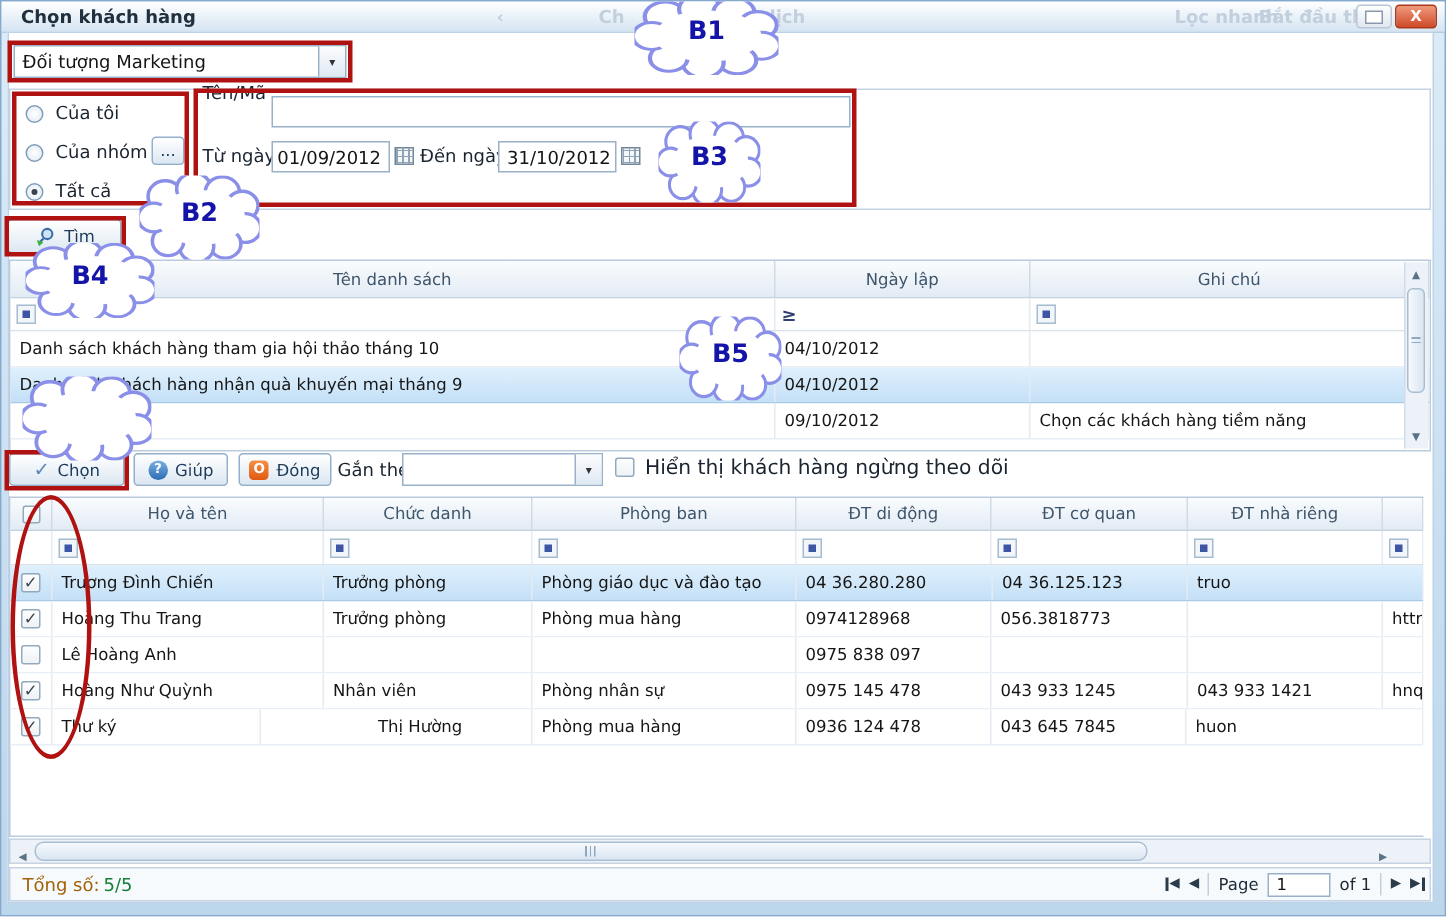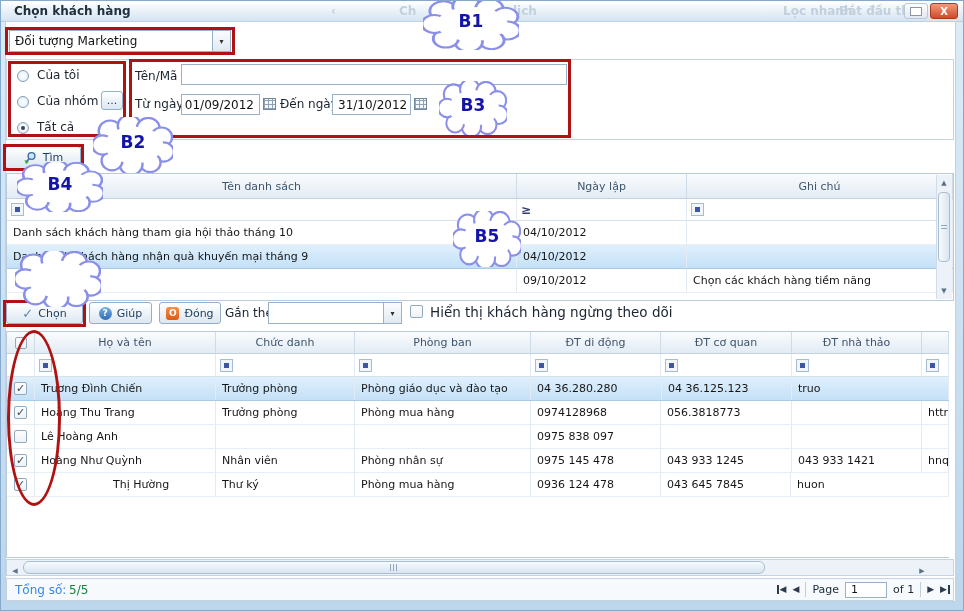--- a/index.html
+++ b/index.html
@@ -108,21 +108,21 @@
   <div style="position:absolute;left:5px;top:58px;width:948px;height:81px;border:1px solid #c5d3e2;box-sizing:border-box;"></div>
 
   <span class="radio" style="left:16px;top:69px;"></span>
   <span class="lbl" style="left:36px;top:67px;">Của tôi</span>
   <span class="radio" style="left:16px;top:95px;"></span>
   <span class="lbl" style="left:36px;top:93px;">Của nhóm tôi</span>
   <div class="btn" style="left:100px;top:90px;width:22px;height:19px;">...</div>
   <span class="radio sel" style="left:16px;top:121px;"></span>
   <span class="lbl" style="left:36px;top:119px;">Tất cả</span>
 
-  <span class="lbl" style="left:134px;top:68px;">Tên/Mã</span>
+  <span class="lbl" style="left:134px;top:54px;">Tên/Mã</span>
   <div class="fld" style="left:180px;top:63px;width:386px;height:21px;">
       <span></span>
     </div>
 
   <span class="lbl" style="left:134px;top:96px;">Từ ngày</span>
   <div class="fld" style="left:180px;top:93px;width:79px;height:21px;justify-content:flex-end;">
       <span>01/09/2012</span>
     </div>
   <span class="cal" style="left:262px;top:97px;"></span>
   <span class="lbl" style="left:279px;top:96px;">Đến ngày</span>
@@ -204,21 +204,21 @@
   <div class="tbl" style="left:5px;top:330px;width:943px;height:227px;border-right:none;">
     <div class="hrow" style="height:21px;">
       <div class="th t2cb">
           <span class="cbx" style="width:12px;height:12px;"></span>
         </div>
       <div class="th t2c1">Họ và tên</div>
       <div class="th t2c2">Chức danh</div>
       <div class="th t2c3">Phòng ban</div>
       <div class="th t2c4">ĐT di động</div>
       <div class="th t2c5">ĐT cơ quan</div>
-      <div class="th t2c6">ĐT nhà thảo</div>
+      <div class="th t2c6">ĐT nhà riêng</div>
       <div class="th t2c7"></div>
     </div>
     <div class="frow" style="height:22px;">
       <div class="fc t2cb" style="width:28px;"></div>
       <div class="fc t2c1">
           <span class="ficon"></span>
         </div>
       <div class="fc t2c2">
           <span class="ficon"></span>
         </div>
@@ -283,39 +283,39 @@
       <div class="td t2c3">Phòng nhân sự</div>
       <div class="td t2c4">0975 145 478</div>
       <div class="td t2c5">043 933 1245</div>
       <div class="td t2c6">043 933 1421</div>
       <div class="td t2c7">hnqu</div>
     </div>
     <div class="row">
       <div class="td t2cb">
           <span class="cbx">✓</span>
         </div>
+      <div class="td t2c2">Thư ký</div>
       <div class="td t2c1" style="padding-left:78px;">Thị Hường</div>
-      <div class="td t2c2">Thư ký</div>
       <div class="td t2c3">Phòng mua hàng</div>
       <div class="td t2c4">0936 124 478</div>
       <div class="td t2c6">043 645 7845</div>
       <div class="td t2c7">huon</div>
     </div>
   </div>
 
   <div class="hscroll">
     <span class="sarrow" style="left:1px;top:4px;">◀</span>
     <div class="hthumb" style="left:16px;width:742px;">
         <span class="hgrip"></span>
       </div>
     <span class="sarrow" style="left:908px;top:4px;">▶</span>
   </div>
 
   <div class="statusbar">
-    <span style="position:absolute;left:8px;top:4px;font-size:12px;color:#3b82f6;">Tổng số:</span>
+    <span style="position:absolute;left:8px;top:4px;font-size:12px;color:#a16207;">Tổng số:</span>
     <span style="position:absolute;left:62px;top:4px;font-size:12px;color:#15803d;">5/5</span>
     <div class="pgwrap">
       <span class="pga pgbar-l">◀</span>
       <span class="pga">◀</span>
       <span class="pgsep"></span>
       <span>Page</span>
       <span class="fld" style="position:static;width:42px;height:16px;font-size:11px;">
           <span>1</span>
         </span>
       <span>of 1</span>

